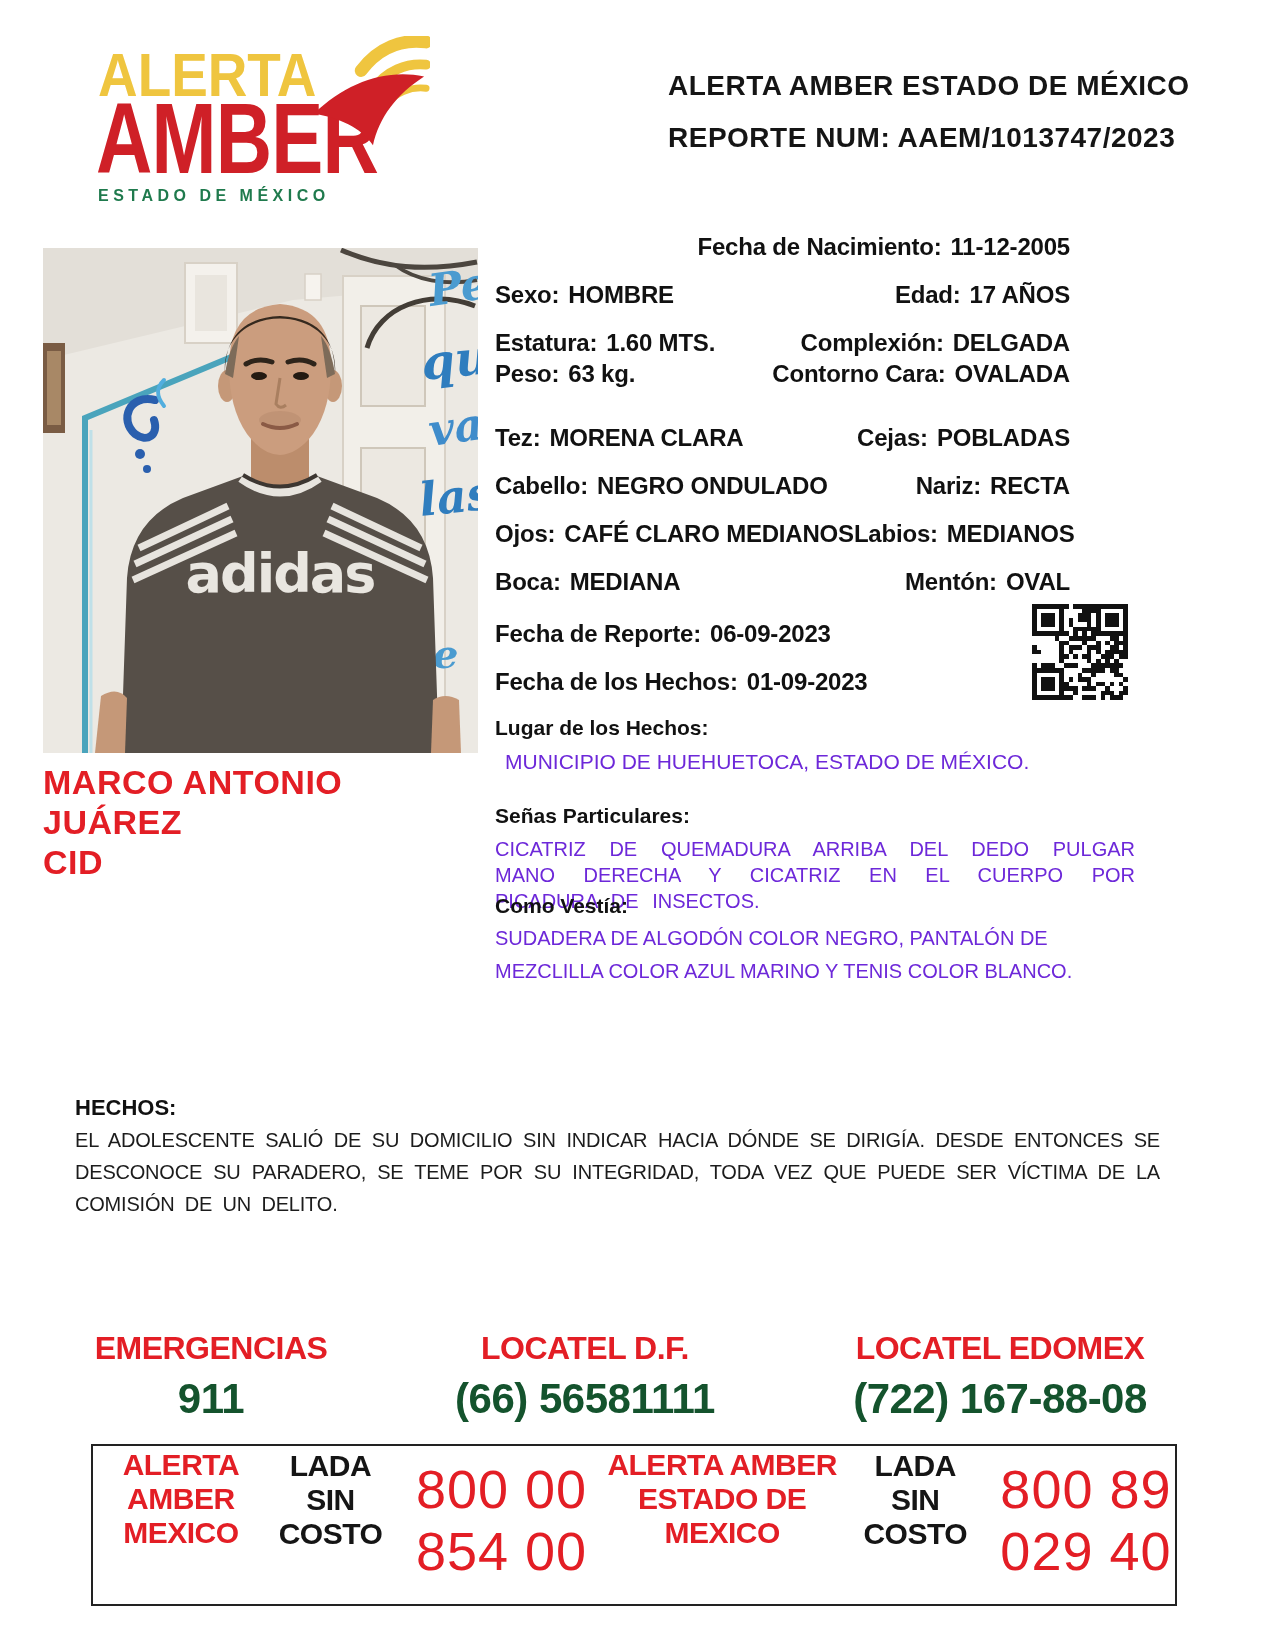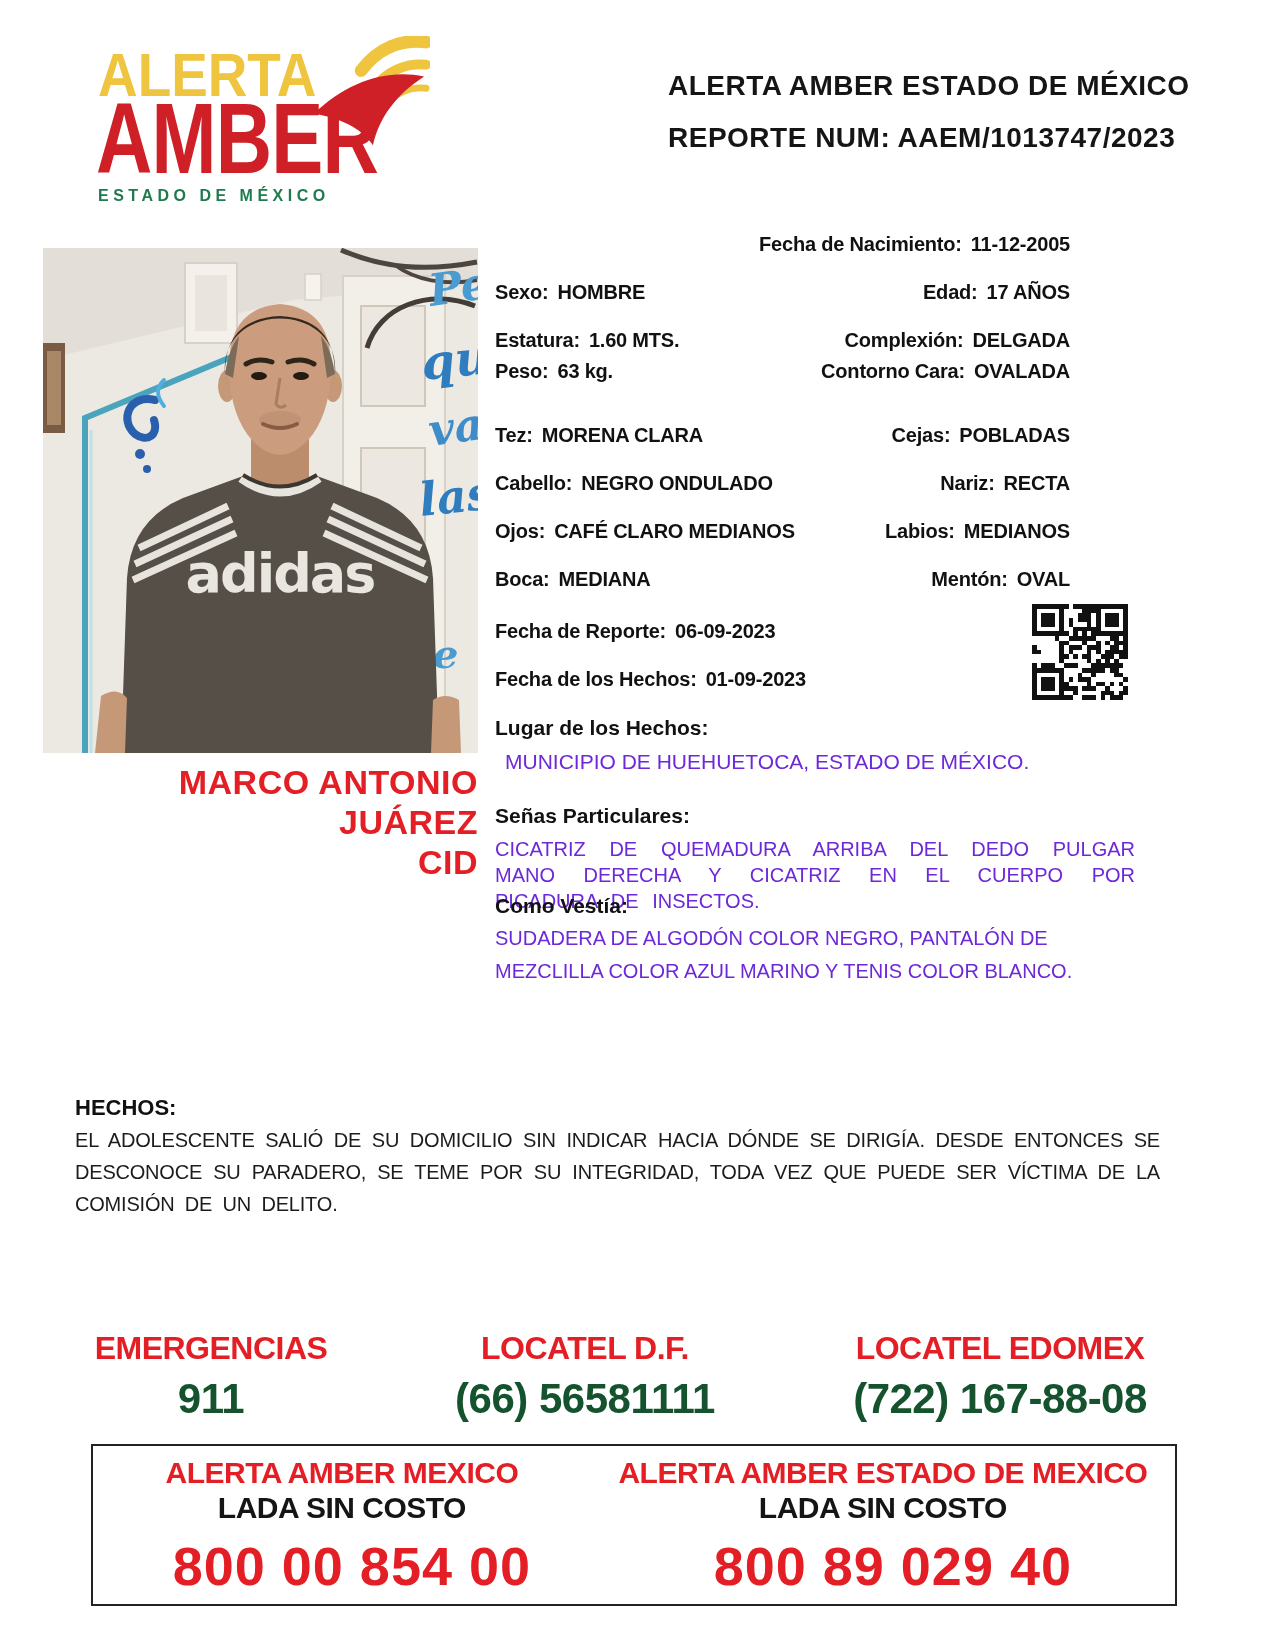--- a/index.html
+++ b/index.html
@@ -19,25 +19,25 @@
     color:var(--logo-green); letter-spacing:4.5px; line-height:1;}
   .logo-swoosh{left:312px; top:36px; width:118px; height:132px;}
 
   
   .hdr{left:668px; width:560px; font-size:28px; font-weight:bold; letter-spacing:.5px; color:#151515;}
   .hdr1{top:70px;} .hdr2{top:122px;}
 
   
   .photo{left:43px; top:248px; width:435px; height:505px; background:#ece9e3; overflow:hidden;}
   .photo svg{display:block;}
-  .victim-name{left:43px; top:762px; width:435px; text-align:right;
+  .victim-name{left:43px; top:762px; width:435px; text-align:left;
     color:var(--accent-red); font-weight:bold; font-size:34px; line-height:40px; letter-spacing:.5px;}
 
   
-  .drow{left:495px; width:575px; font-size:20px; font-weight:bold; letter-spacing:-.2px; white-space:nowrap;}
+  .drow{left:495px; width:575px; font-size:24px; font-weight:bold; letter-spacing:-.2px; white-space:nowrap;}
   .drow .lbl{margin-right:9px;}
   .pair{display:flex; justify-content:space-between;}
   .birth{text-align:right;}
   .dheading{left:495px; font-size:21px; font-weight:bold;}
   .dbody{left:495px; font-size:20px; font-weight:normal; color:#6d28d9;}
   .place-val{left:505px; top:750px; width:660px; font-size:21px;}
   .marks-body{top:836px; width:640px; text-align:justify; word-spacing:8px; line-height:26px;}
   .cloth-body{top:922px; width:600px; line-height:33px;}
   .qr{left:1032px; top:604px; width:96px; height:96px;}
   .qr svg{width:96px; height:96px; display:block;}
@@ -51,25 +51,25 @@
   .contact{top:1330px; text-align:center;}
   .contact .c-label{color:var(--accent-red); font-weight:bold; font-size:32px; letter-spacing:-.5px;}
   .contact .c-number{color:#14532d; font-weight:bold; font-size:42px; margin-top:8px; letter-spacing:-.5px;}
   .contact1{left:61px; width:300px;}
   .contact2{left:410px; width:350px;}
   .contact3{left:810px; width:380px;}
 
   
   .hotline-box{left:91px; top:1444px; width:1082px; height:158px; border:2px solid #222;
     display:flex; align-items:stretch;}
-  .hl-col{display:flex; flex-direction:column; justify-content:center; text-align:center; padding-top:2px;}
+  .hl-col{display:flex; flex-direction:row; justify-content:center; text-align:center; padding-top:2px;}
   .hl-col1{width:46%;} .hl-col2{width:54%;}
   .hl-title{color:var(--accent-red); font-weight:bold; font-size:30px; letter-spacing:-.5px;}
   .hl-sub{color:#151515; font-weight:bold; font-size:30px; letter-spacing:-.5px; margin-top:1px;}
-  .hl-number{color:var(--accent-red); font-weight:bold; font-size:54px; margin-top:10px; letter-spacing:1px;padding-left:20px;}
+  .hl-number{color:var(--accent-red); font-weight:normal; font-size:54px; margin-top:10px; letter-spacing:1px;padding-left:20px;}
 
   :root{
     --accent-red:#e31e25;
     --logo-red:#cf2027;
     --gold:#efc53f;
     --logo-green:#1f7a4d;
   }
 </style>
 </head>
 <body>

